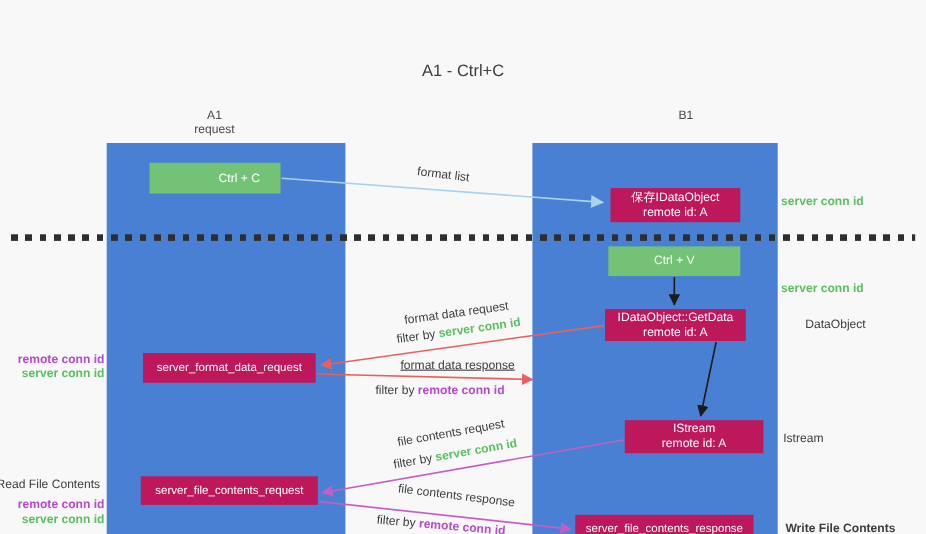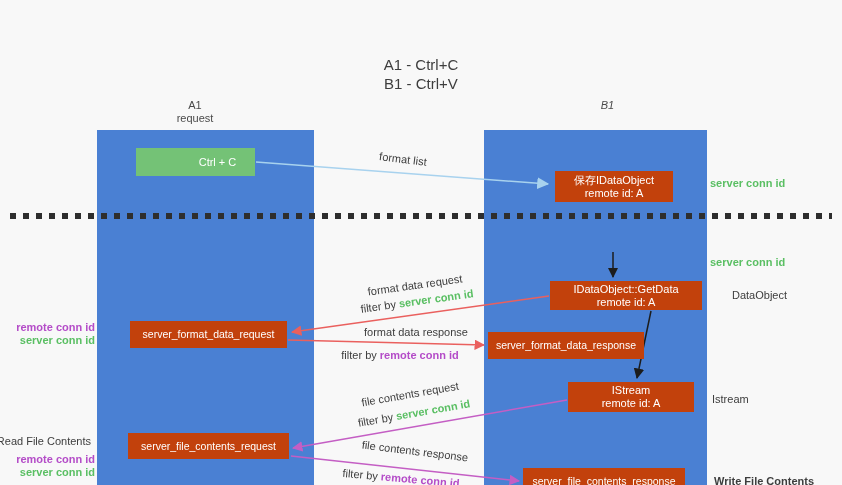--- a/index.html
+++ b/index.html
@@ -14,46 +14,45 @@
              line-height:13px; color:#4a4a4a; }
 
   .divider { position:absolute; left:10px; top:169px; width:822px; height:6px;
              background:repeating-linear-gradient(to right,#2e2e2e 0 6px,transparent 6px 13px); }
 
   .box { position:absolute; display:flex; flex-direction:column; align-items:center;
          justify-content:center; text-align:center; color:#fff; font-size:11px;
          line-height:13px; white-space:nowrap; }
   .box.small { font-size:10.5px; }
   .green  { background:#74c276; }
-  .orange { background:#c2410c; }
+  .orange { background:#be185d; }
 
   .arrows { position:absolute; left:0; top:0; pointer-events:none; }
 
   .lbl { position:absolute; font-size:11px; color:#3d3d3d; white-space:nowrap;
          transform:translate(-50%,-50%) rotate(var(--r,0deg)); }
   .side { position:absolute; font-size:11px; color:#3d3d3d; white-space:nowrap; }
   .green-t  { color:#5abf63; font-weight:bold; }
   .purple-t { color:#b44cc8; font-weight:bold; }
   .r-align { text-align:right; }
 </style>
 </head>
 <body>
 
 <div class="stage">
 
   <div class="title">
     <div>A1 - Ctrl+C</div>
-    <div>B1 - Ctrl+V</div>
   </div>
 
   <div class="col-hdr" style="left:85px;width:220px;">
     <div>A1</div>
     <div>request</div>
   </div>
-  <div class="col-hdr" style="left:496px;width:223px;font-style:italic;">
+  <div class="col-hdr" style="left:512px;width:223px;">
     <div>B1</div>
   </div>
 
   <div class="col" style="left:97px;width:217px;"></div>
   <div class="col" style="left:484px;width:223px;"></div>
 
   <div class="divider"></div>
 
   <svg class="arrows" width="842" height="485">
     <defs>
@@ -81,33 +80,33 @@
 
   <div class="box green" style="left:136px;top:104px;width:119px;height:28px;padding-left:44px;">
     <div>Ctrl + C</div>
   </div>
 
   <div class="box orange" style="left:555px;top:127px;width:118px;height:31px;">
     <div>保存IDataObject</div>
     <div>remote id: A</div>
   </div>
 
+  <div class="box green" style="left:553px;top:180px;width:120px;height:27px;">
+    <div>Ctrl + V</div>
+  </div>
 
-  <div class="box orange" style="left:550px;top:237px;width:152px;height:29px;">
+  <div class="box orange" style="left:550px;top:237px;width:128px;height:29px;">
     <div>IDataObject::GetData</div>
     <div>remote id: A</div>
   </div>
 
   <div class="box orange small" style="left:130px;top:277px;width:157px;height:27px;">
     <div>server_format_data_request</div>
   </div>
 
-  <div class="box orange small" style="left:488px;top:288px;width:156px;height:27px;">
-    <div>server_format_data_response</div>
-  </div>
 
   <div class="box orange" style="left:568px;top:338px;width:126px;height:30px;">
     <div>IStream</div>
     <div>remote id: A</div>
   </div>
 
   <div class="box orange small" style="left:128px;top:389px;width:161px;height:26px;">
     <div>server_file_contents_request</div>
   </div>
 
@@ -116,21 +115,21 @@
   </div>
 
   <div class="lbl" style="left:403px;top:115px;--r:7deg;">format list</div>
 
   <div class="lbl" style="left:415px;top:241px;--r:-8deg;">format data request</div>
   <div class="lbl" style="left:417px;top:257px;--r:-8deg;">
     <span>filter by</span>
     <span class="green-t">server conn id</span>
   </div>
 
-  <div class="lbl" style="left:416px;top:288px;">format data response</div>
+  <div class="lbl" style="left:416px;top:288px;text-decoration:underline;">format data response</div>
   <div class="lbl" style="left:400px;top:311px;">
     <span>filter by</span>
     <span class="purple-t">remote conn id</span>
   </div>
 
   <div class="lbl" style="left:410px;top:350px;--r:-10deg;">file contents request</div>
   <div class="lbl" style="left:414px;top:369px;--r:-10deg;">
     <span>filter by</span>
     <span class="green-t">server conn id</span>
   </div>

